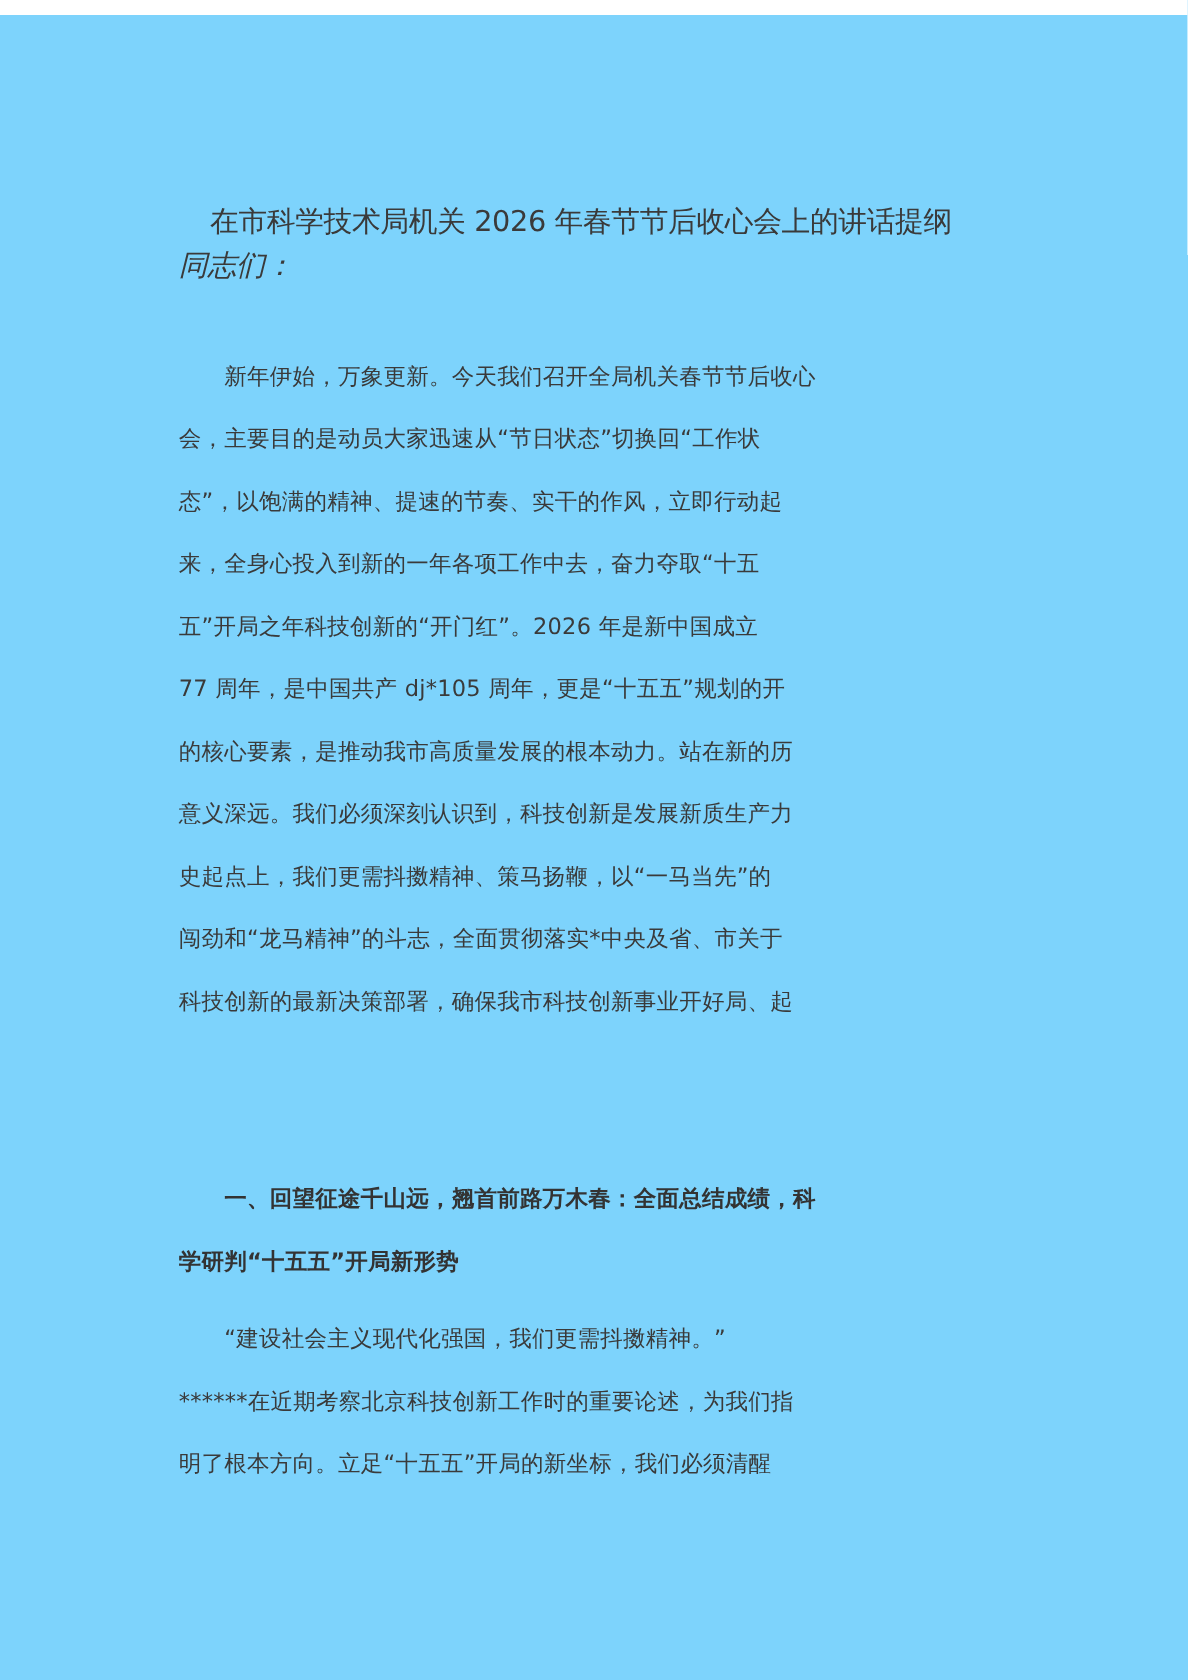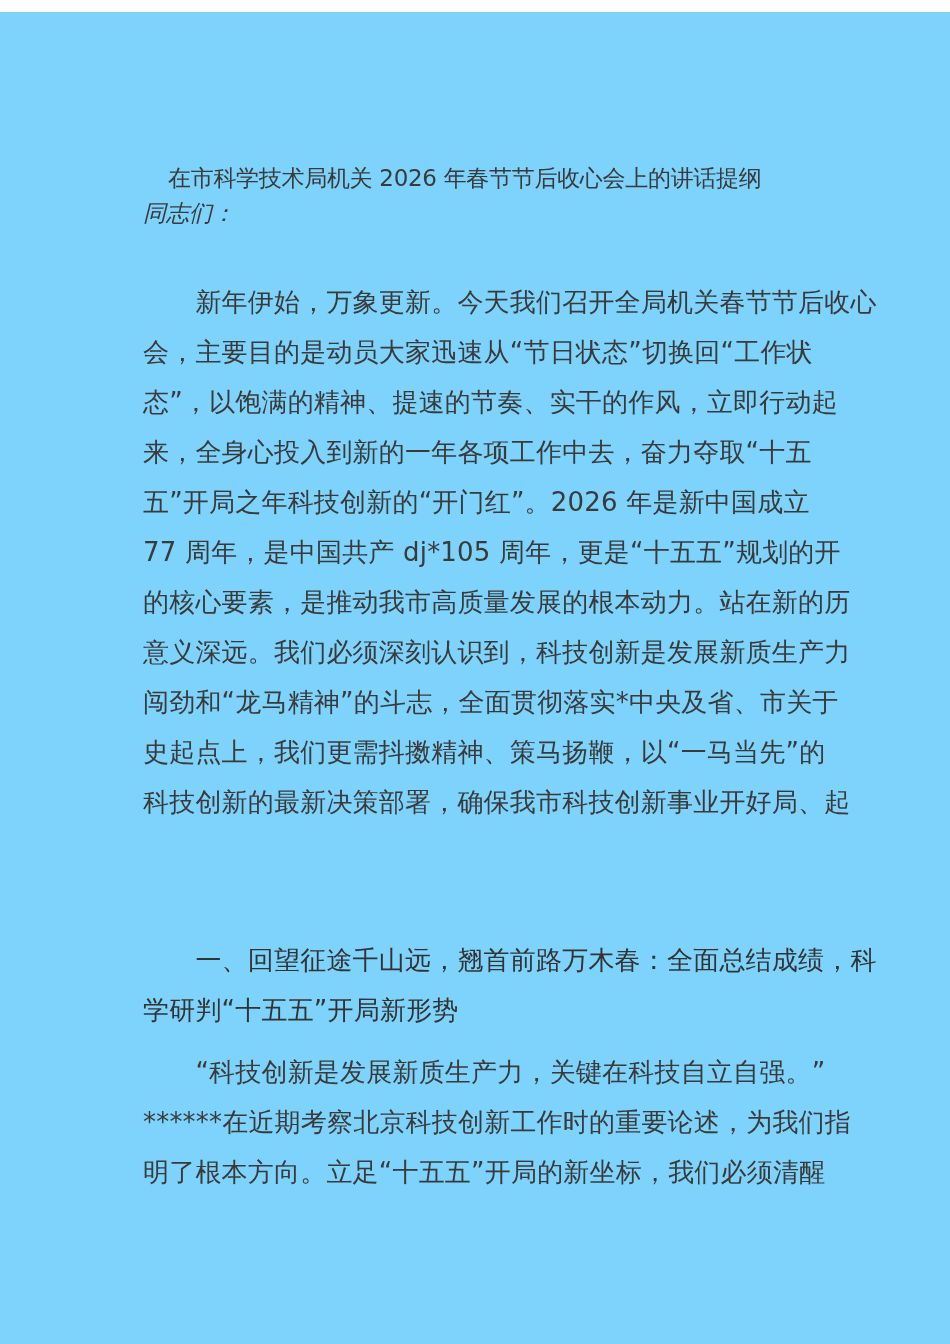--- a/index.html
+++ b/index.html
@@ -1,51 +1,51 @@
 <!DOCTYPE html>
 <html><head>
 <meta charset="utf-8">
 <style>
   html, body { margin:0; padding:0; background:#ffffff; }
   body { width:950px; height:1344px; overflow:hidden; position:relative;
          font-family: "DejaVu Sans", "Liberation Sans", sans-serif; color:#3a3a3a; }
   .page { position:absolute; left:0; top:12px; width:950px; height:1344px; background:#7dd3fc; }
   .title { position:absolute; left:168px; top:148px; width:640px; font-size:23px; line-height:36px; white-space:nowrap; letter-spacing:-0.3px; }
   .salutation { position:absolute; left:143px; top:183px; font-size:23px; line-height:36px;font-style:italic; }
-  .body-block { position:absolute; left:143px; width:680px; font-size:26px; }
+  .body-block { position:absolute; left:143px; width:680px; font-size:18px; }
   .line { height:50px; line-height:50px; white-space:nowrap; letter-spacing:0.2px; }
-  .heading .line { font-weight:normal; color:#333; }
+  .heading .line { font-weight:bold; color:#333; }
 </style>
 </head>
 <body>
 
 <div class="page">
 
   <div class="title">在市科学技术局机关 2026 年春节节后收心会上的讲话提纲</div>
 
   <div class="salutation">同志们：</div>
 
   <div class="body-block" style="top:265px;">
     <div class="line">　　新年伊始，万象更新。今天我们召开全局机关春节节后收心</div>
     <div class="line">会，主要目的是动员大家迅速从“节日状态”切换回“工作状</div>
     <div class="line">态”，以饱满的精神、提速的节奏、实干的作风，立即行动起</div>
     <div class="line">来，全身心投入到新的一年各项工作中去，奋力夺取“十五</div>
     <div class="line">五”开局之年科技创新的“开门红”。2026 年是新中国成立</div>
     <div class="line">77 周年，是中国共产 dj*105 周年，更是“十五五”规划的开</div>
     <div class="line">的核心要素，是推动我市高质量发展的根本动力。站在新的历</div>
     <div class="line">意义深远。我们必须深刻认识到，科技创新是发展新质生产力</div>
+    <div class="line">史起点上，我们更需抖擞精神、策马扬鞭，以“一马当先”的</div>
     <div class="line">闯劲和“龙马精神”的斗志，全面贯彻落实*中央及省、市关于</div>
-    <div class="line">史起点上，我们更需抖擞精神、策马扬鞭，以“一马当先”的</div>
     <div class="line">科技创新的最新决策部署，确保我市科技创新事业开好局、起</div>
   </div>
 
   <div class="body-block heading" style="top:923px;">
     <div class="line">　　一、回望征途千山远，翘首前路万木春：全面总结成绩，科</div>
     <div class="line">学研判“十五五”开局新形势</div>
   </div>
 
   <div class="body-block" style="top:1035px;">
-    <div class="line">　　“科技创新是发展新质生产力，关键在科技自立自强。”</div>
+    <div class="line">　　“建设社会主义现代化强国，我们更需抖擞精神。”</div>
     <div class="line">******在近期考察北京科技创新工作时的重要论述，为我们指</div>
     <div class="line">明了根本方向。立足“十五五”开局的新坐标，我们必须清醒</div>
   </div>
 
 </div>
 
 </body></html>

